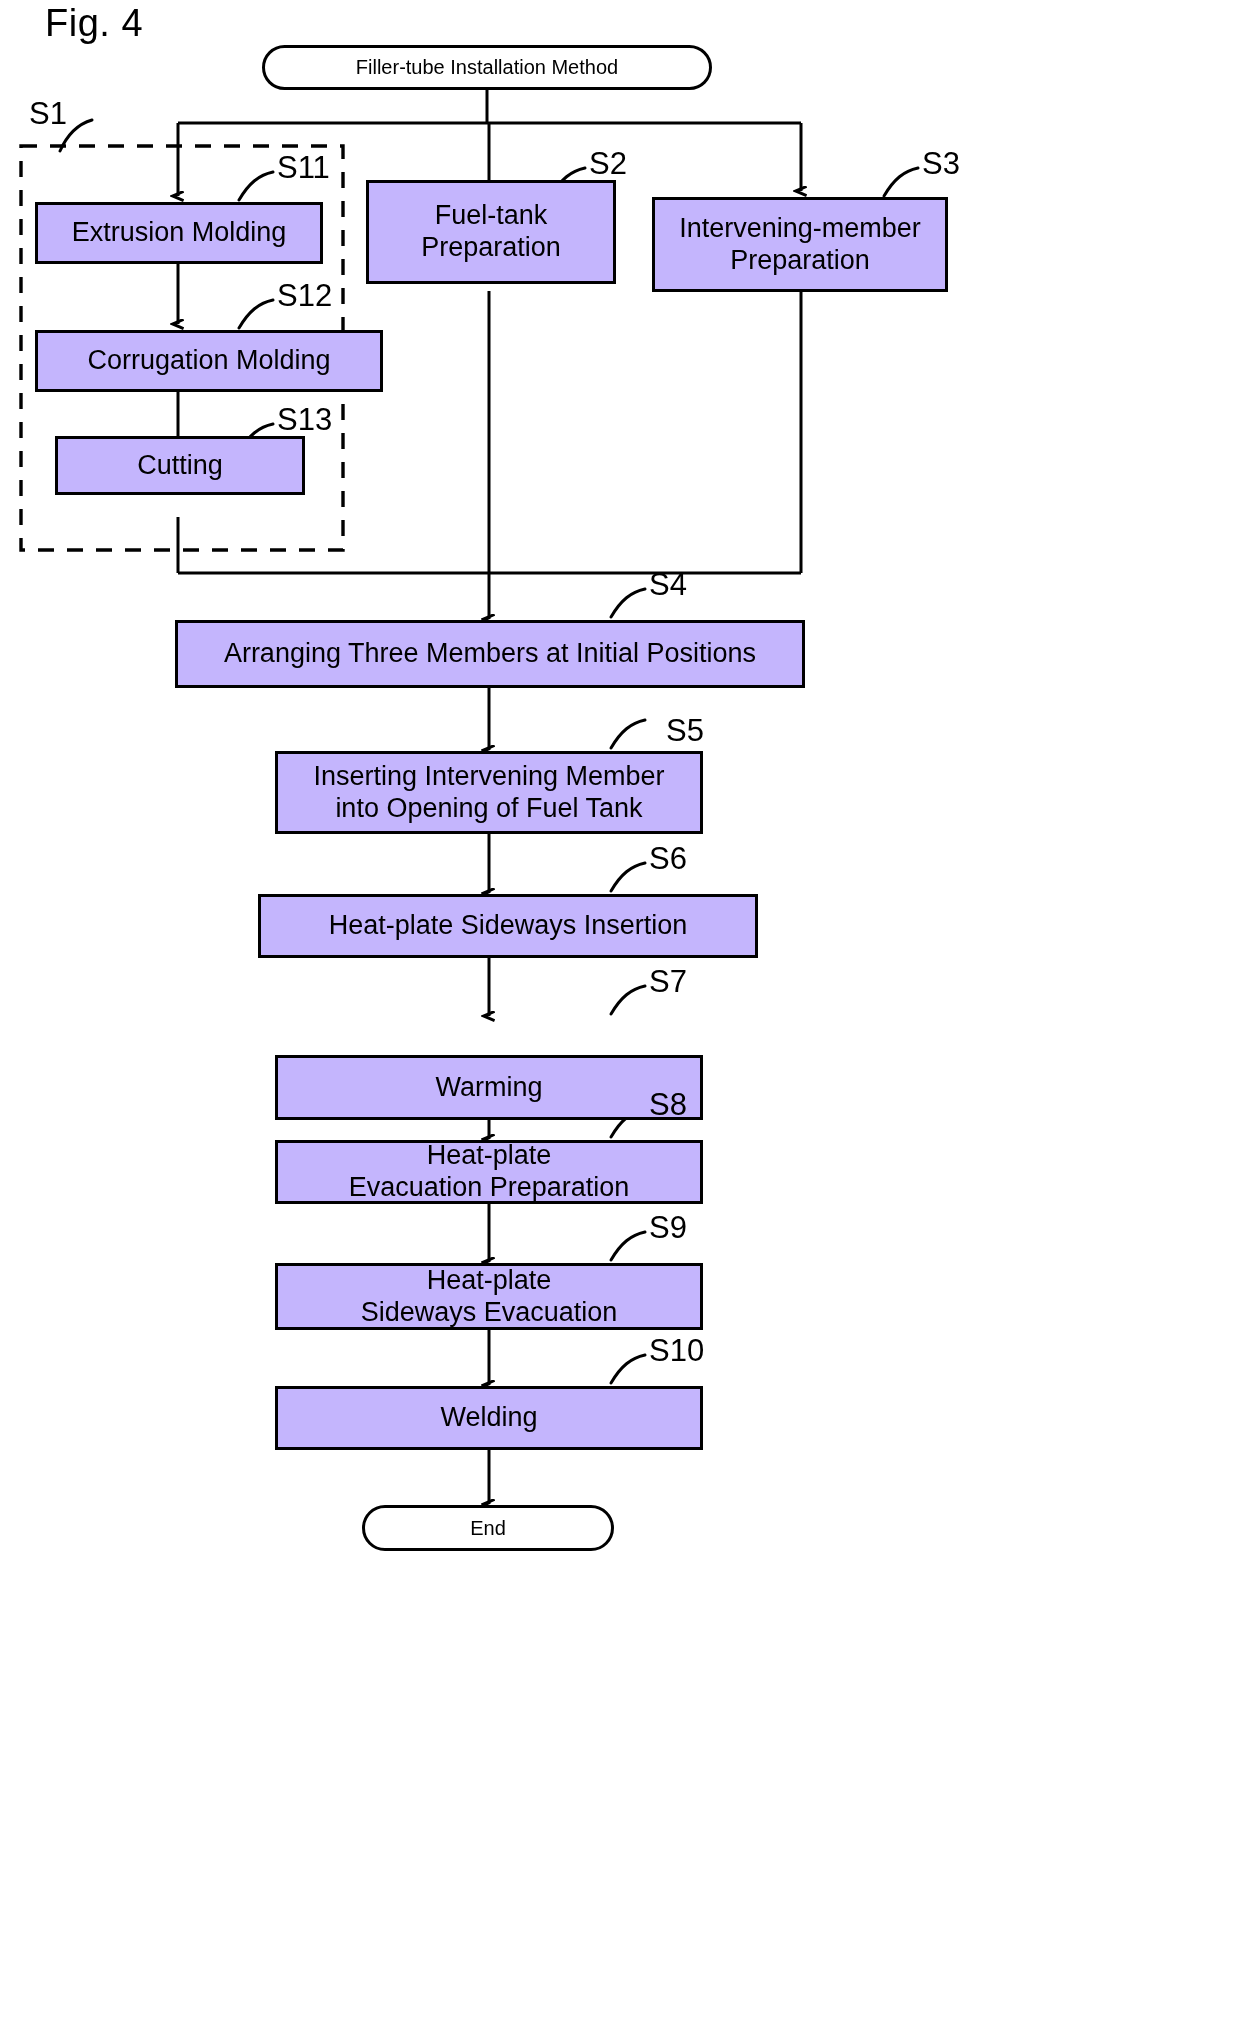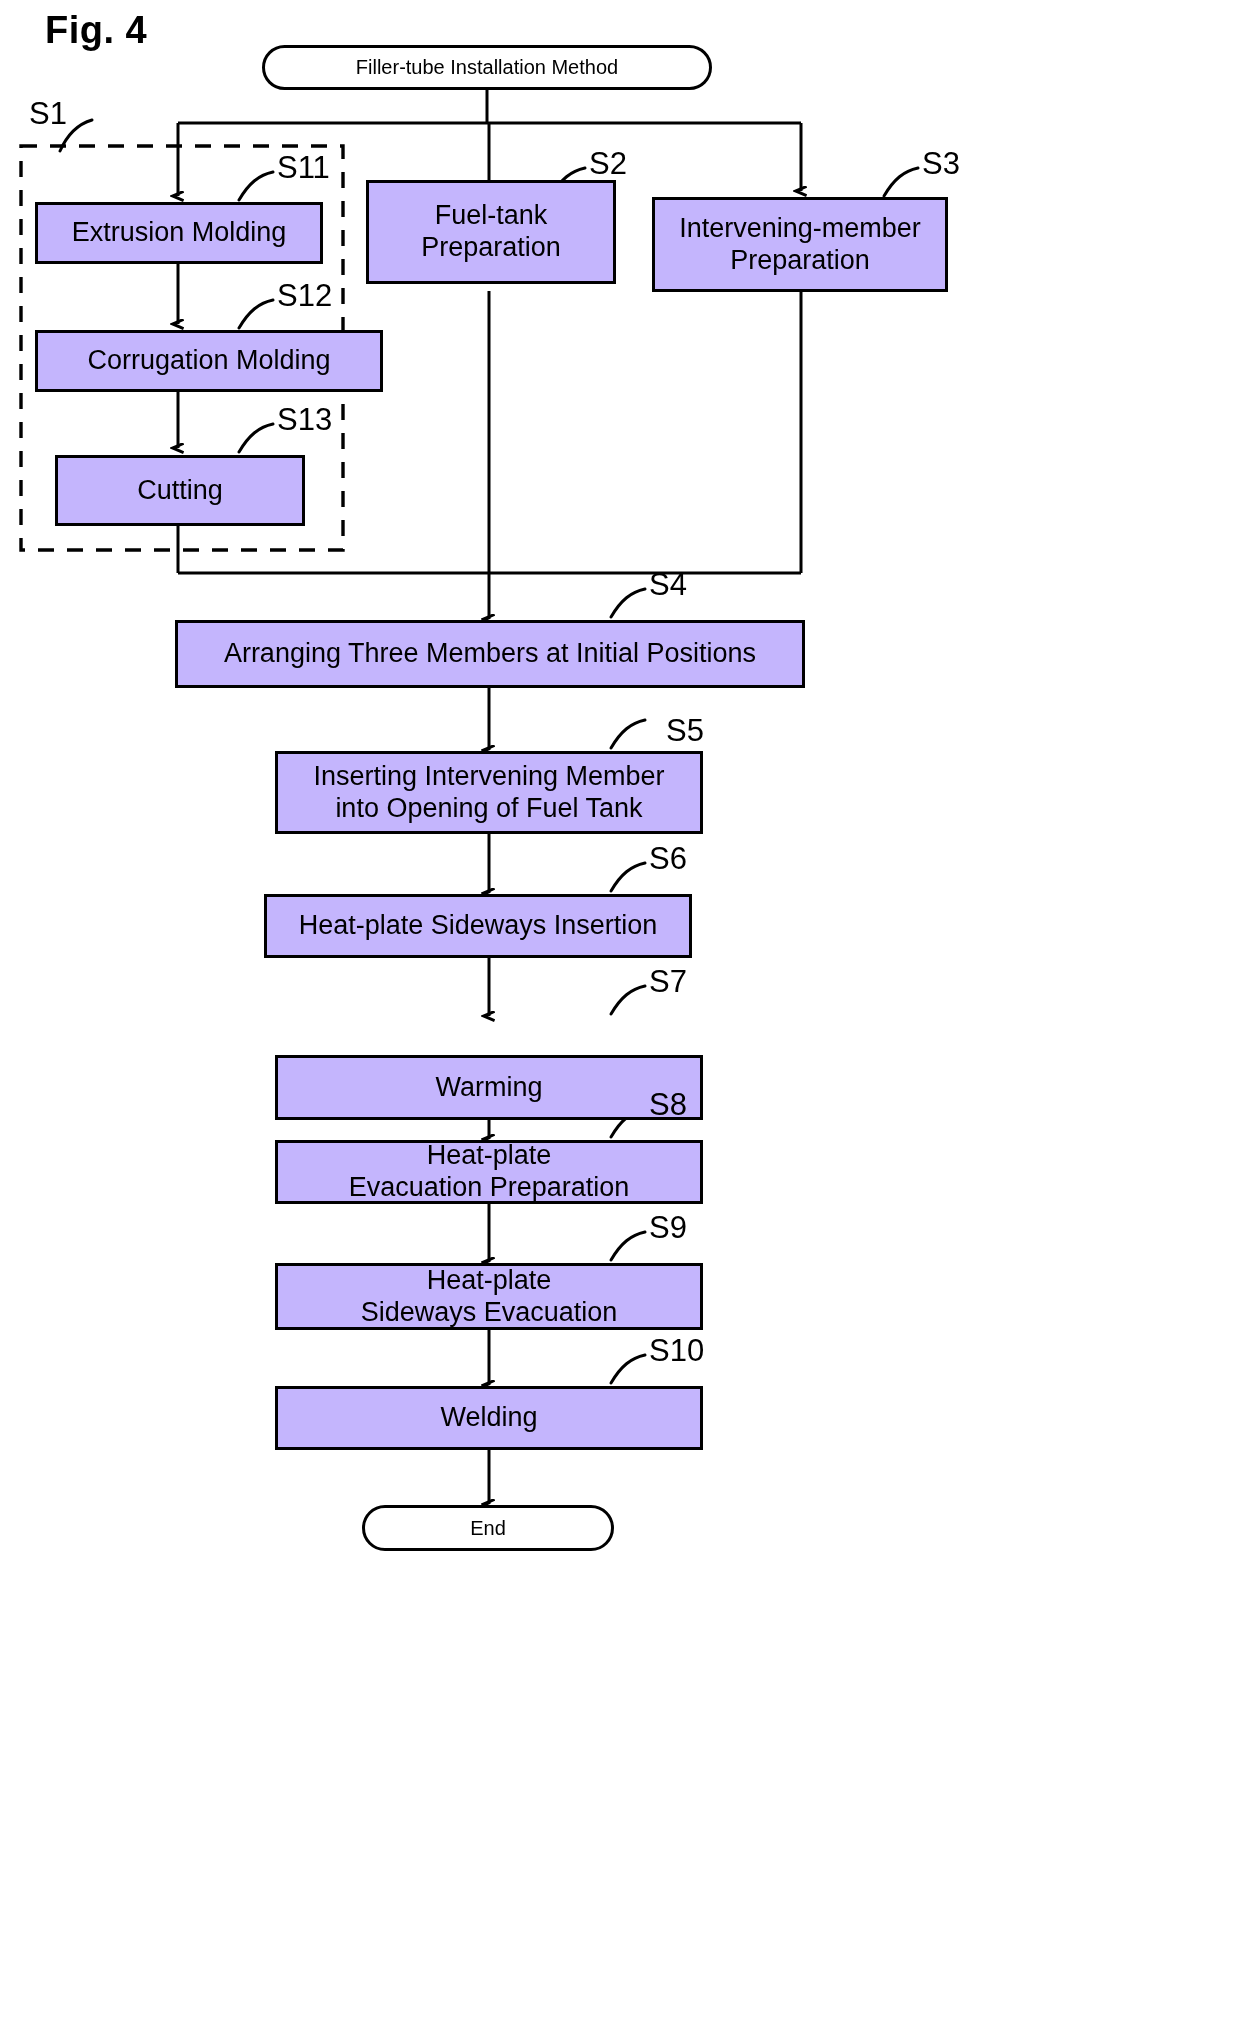--- a/index.html
+++ b/index.html
@@ -19,23 +19,23 @@
   #svg-layer {
     position: absolute;
     left: 0;
     top: 0;
     width: 1240px;
     height: 2023px;
   }
   .fig-title {
     position: absolute;
     left: 45px;
-    top: 9px;
+    top: 2px;
     font-size: 38px;
-    font-weight: 700;
+    font-weight: 400;
     letter-spacing: 0.5px;
     white-space: nowrap;
   }
   .node {
     position: absolute;
     box-sizing: border-box;
     border: 3px solid #000000;
     background: #c4b5fd;
     display: flex;
     align-items: center;
@@ -155,21 +155,21 @@
     <span>S11</span>
   </div>
 
   <div class="node" style="left:35px; top:330px; width:348px; height:62px;">
     <span class="ml">Corrugation Molding</span>
   </div>
   <div class="ref" style="left:277px; top:278px;">
     <span>S12</span>
   </div>
 
-  <div class="node" style="left:55px; top:455px; width:250px; height:71px;">
+  <div class="node" style="left:55px; top:436px; width:250px; height:59px;">
     <span class="ml">Cutting</span>
   </div>
   <div class="ref" style="left:277px; top:402px;">
     <span>S13</span>
   </div>
 
   <div class="node" style="left:366px; top:180px; width:250px; height:104px;align-items:center;">
     <span class="ml">Fuel-tank
 Preparation</span>
   </div>
@@ -193,21 +193,21 @@
   </div>
 
   <div class="node" style="left:275px; top:751px; width:428px; height:83px;">
     <span class="ml">Inserting Intervening Member
 into Opening of Fuel Tank</span>
   </div>
   <div class="ref" style="left:666px; top:698px;margin-top:15px;">
     <span>S5</span>
   </div>
 
-  <div class="node" style="left:264px; top:894px; width:428px; height:64px;">
+  <div class="node" style="left:258px; top:894px; width:500px; height:64px;">
     <span class="ml">Heat-plate Sideways Insertion</span>
   </div>
   <div class="ref" style="left:649px; top:841px;">
     <span>S6</span>
   </div>
 
   <div class="node" style="left:275px; top:1055px; width:428px; height:65px;">
     <span class="ml">Warming</span>
   </div>
   <div class="ref" style="left:649px; top:964px;">

